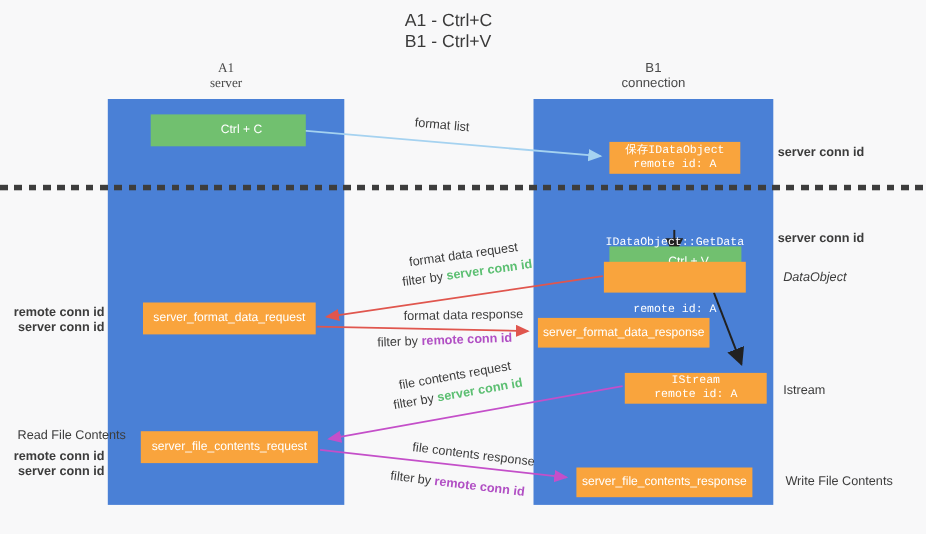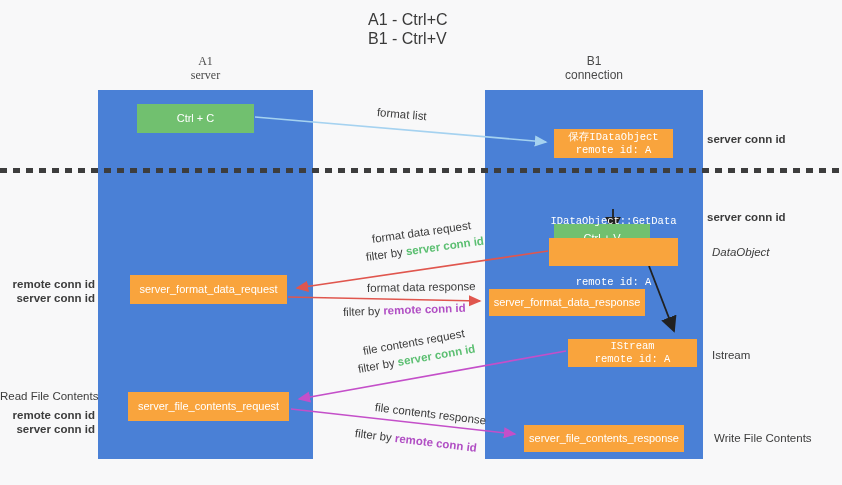--- a/index.html
+++ b/index.html
@@ -25,21 +25,21 @@
   .divider{left:0;top:168px;width:842px;height:5px;z-index:3;
     background:repeating-linear-gradient(90deg,#3d3d3d 0,#3d3d3d 7px,transparent 7px,transparent 13px);}
 
   
   .arrows{left:0;top:0;z-index:2;pointer-events:none;}
 
   
   .node{z-index:4;display:flex;flex-direction:column;align-items:center;justify-content:center;
         color:#fff;font-size:11px;line-height:13px;text-align:center;white-space:nowrap;}
   .node span{display:block;}
-  .green{background:#71c06f;}
+  .green{background:#71c06f;padding-left:24px;}
   .orange{background:#f9a43d;}
   .two{font-size:10.5px;font-family:Liberation Mono, monospace;}
   .n-ctrlc{left:137px;top:104px;width:117px;height:29px;}
   .n-save{left:554px;top:129px;width:119px;height:29px;}
   .n-ctrlv{left:554px;top:180px;width:96px;height:28px;margin-top:44px;}
   .n-getdata{left:549px;top:238px;width:129px;height:28px;gap:48px;}
   .n-fmtreq{left:130px;top:275px;width:157px;height:29px;}
   .n-fmtresp{left:489px;top:289px;width:156px;height:27px;}
   .n-istream{left:568px;top:339px;width:129px;height:28px;}
   .n-filereq{left:128px;top:392px;width:161px;height:29px;}
@@ -63,21 +63,21 @@
   .slabel{z-index:5;font-size:11.5px;white-space:nowrap;color:#3c3c3c;}
   .sl-right{text-align:left;}
   .sl-left{width:95px;text-align:right;left:0;}
   .sr-conn1{left:707px;top:133px;}
   .sr-conn2{left:707px;top:211px;}
   .sr-dobj{left:712px;top:246px;font-style:italic;}
   .sr-istream{left:712px;top:349px;}
   .sr-write{left:714px;top:432px;}
   .sl-rc1{top:278px;}
   .sl-sc1{top:292px;}
-  .sl-read{top:390px;}
+  .sl-read{top:390px;padding-left:16px;}
   .sl-rc2{top:409px;}
   .sl-sc2{top:423px;}
 </style>
 </head>
 <body>
 
 <div class="canvas">
 
   <div class="abs title">
     <div>A1 - Ctrl+C</div>

